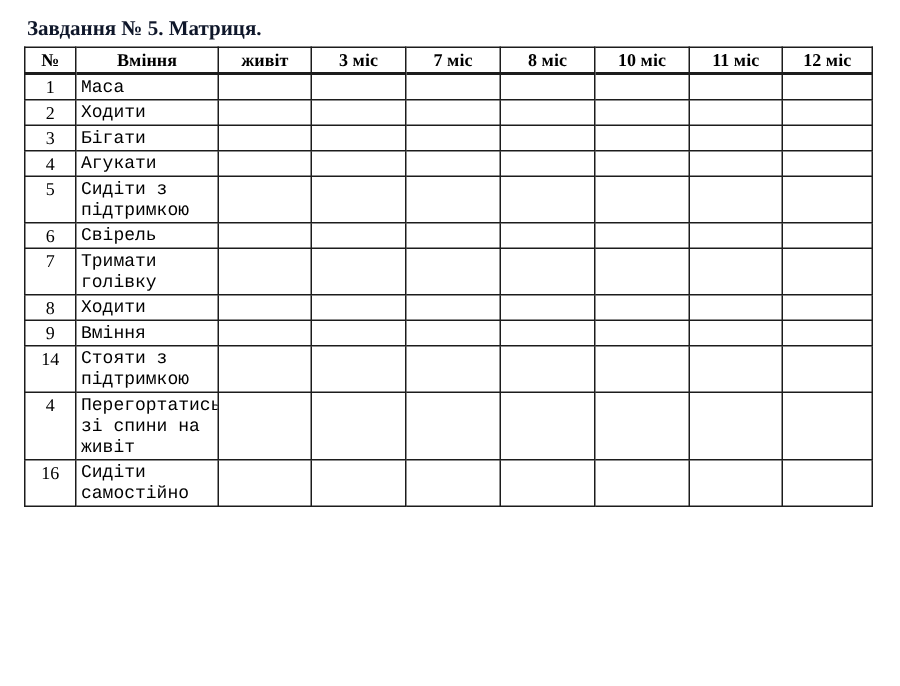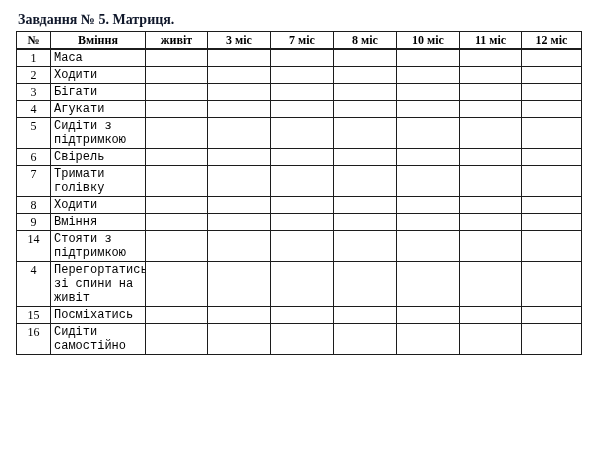--- a/index.html
+++ b/index.html
@@ -202,31 +202,20 @@
 живіт</td>
         <td class="month-cell"></td>
         <td class="month-cell"></td>
         <td class="month-cell"></td>
         <td class="month-cell"></td>
         <td class="month-cell"></td>
         <td class="month-cell"></td>
         <td class="month-cell"></td>
       </tr>
       <tr>
-        <td class="num-cell">15</td>
-        <td class="skill-cell">Посміхатись</td>
-        <td class="month-cell"></td>
-        <td class="month-cell"></td>
-        <td class="month-cell"></td>
-        <td class="month-cell"></td>
-        <td class="month-cell"></td>
-        <td class="month-cell"></td>
-        <td class="month-cell"></td>
-      </tr>
-      <tr>
         <td class="num-cell">16</td>
         <td class="skill-cell">Сидіти
 самостійно</td>
         <td class="month-cell"></td>
         <td class="month-cell"></td>
         <td class="month-cell"></td>
         <td class="month-cell"></td>
         <td class="month-cell"></td>
         <td class="month-cell"></td>
         <td class="month-cell"></td>

